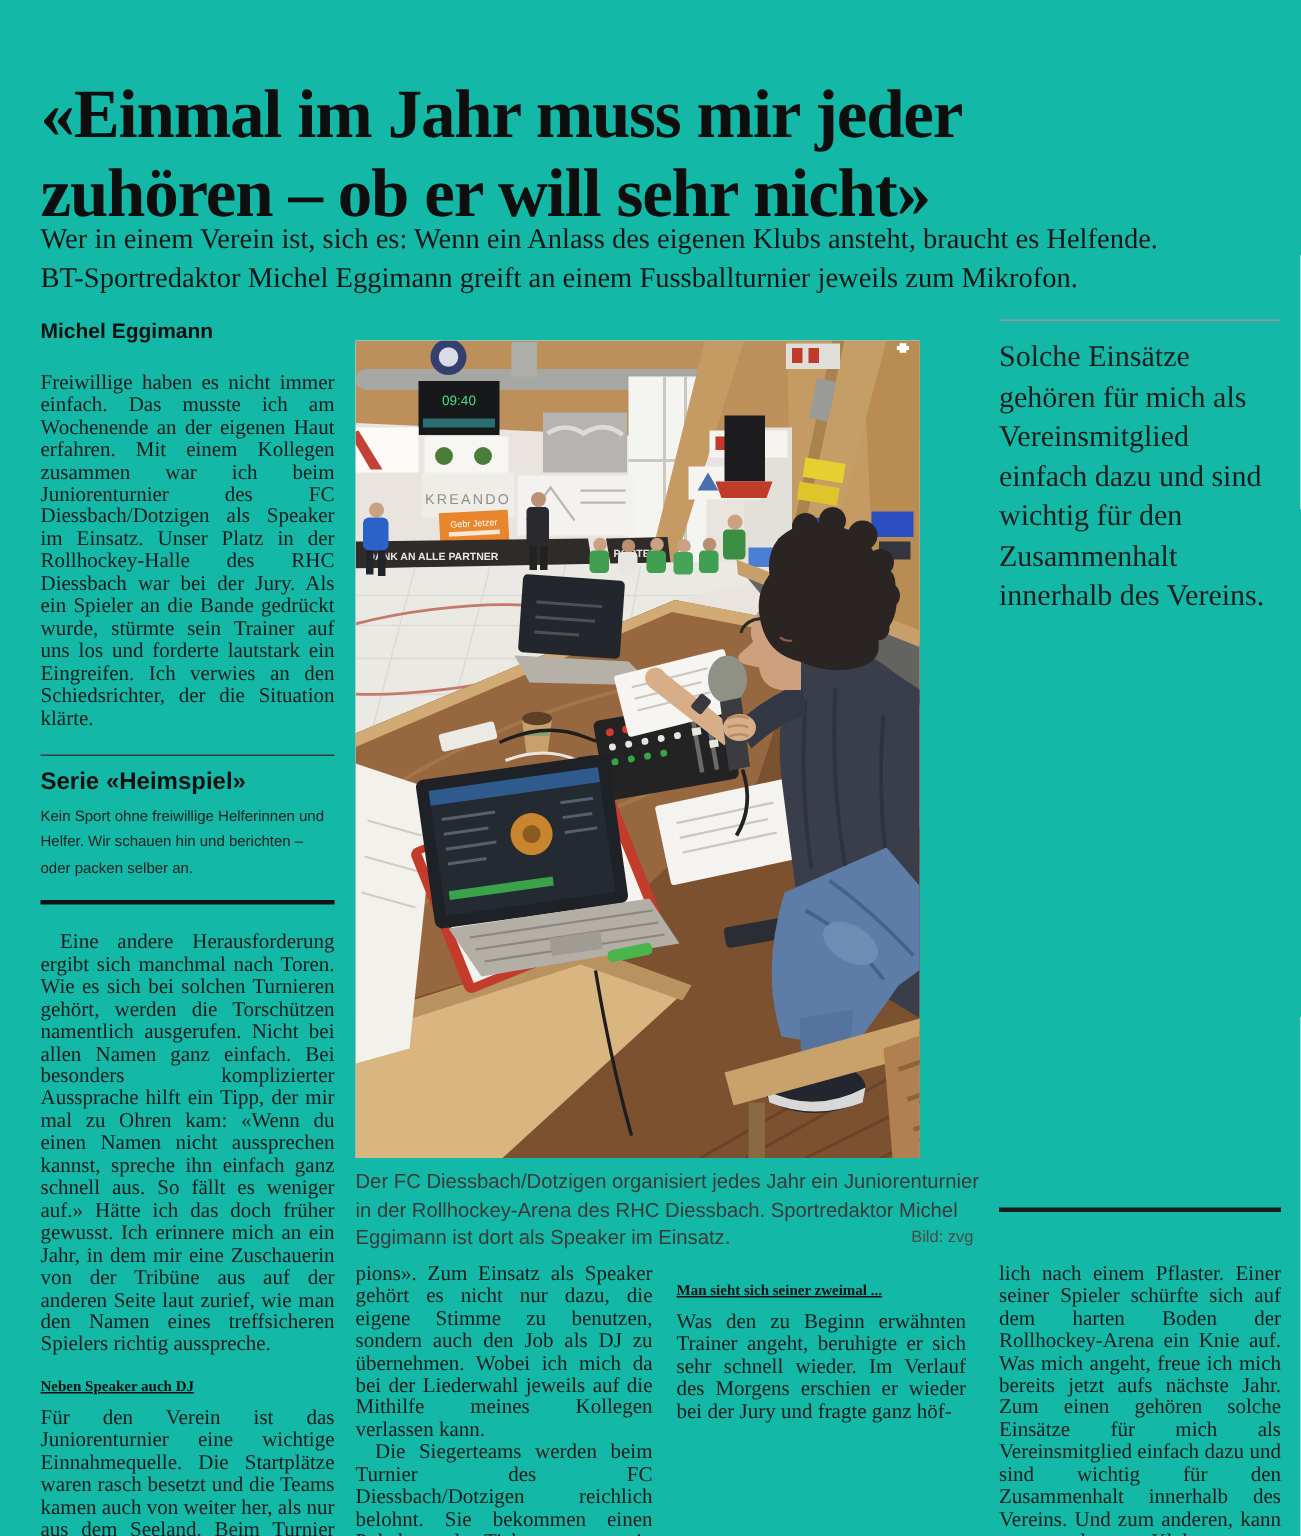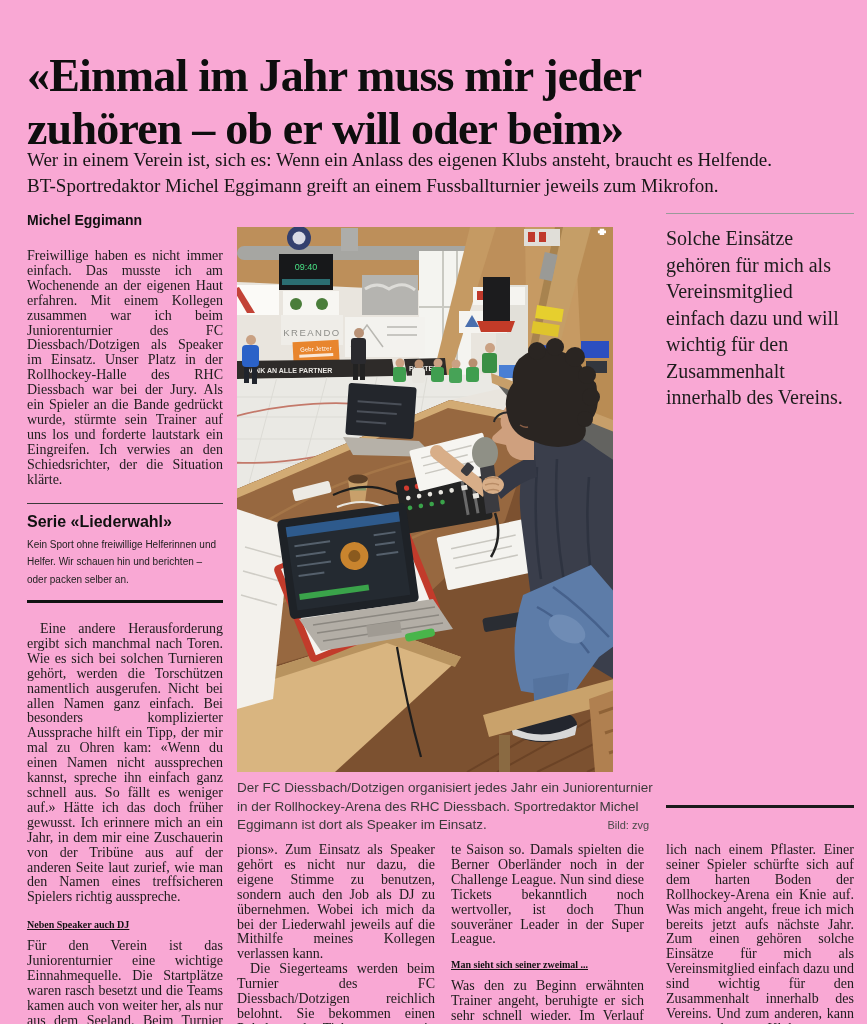--- a/index.html
+++ b/index.html
@@ -1,17 +1,17 @@
 <!DOCTYPE html>
 <html lang="de"><head>
 <meta charset="utf-8">
 <style>
   html,body { margin:0; padding:0; background:#ffffff; }
   .page {
-    position:relative; width:867px; height:1024px; background:#f9a8d4;
+    position:relative; width:867px; height:1024px; background:#14b8a6;
     overflow:hidden; color:#1c1c1c;
     font-family:"Liberation Serif","DejaVu Serif",serif;
   }
   .headline {
     position:absolute; left:27px; top:18px; width:830px;
     font-family:"Liberation Serif","DejaVu Serif",serif;
     font-weight:700; font-size:46px; line-height:53px; letter-spacing:-0.8px;
     color:#0e0e0e;
   }
   .lead {
@@ -66,34 +66,34 @@
   .col3 { left:451px; width:193px; }
   .col4 { left:666px; width:188px; }
   .colb .subhead { margin-top:9px; }
 </style>
 </head>
 <body>
 
 <div class="page">
 
   <h1 class="headline"><span>«Einmal im Jahr muss mir jeder</span><br>
-    <span>zuhören – ob er will oder beim»</span>
+    <span>zuhören – ob er will sehr nicht»</span>
   </h1>
 
   <div class="lead">
     <div>Wer in einem Verein ist, sich es: Wenn ein Anlass des eigenen Klubs ansteht, braucht es Helfende.</div>
     <div>BT-Sportredaktor Michel Eggimann greift an einem Fussballturnier jeweils zum Mikrofon.</div>
   </div>
 
   <div class="col1">
     <p class="byline">Michel Eggimann</p>
     <p class="body-p">Freiwillige haben es nicht immer einfach. Das musste ich am Wochenende an der eigenen Haut erfahren. Mit einem Kollegen zusammen war ich beim Juniorenturnier des FC Diessbach/Dotzigen als Speaker im Einsatz. Unser Platz in der Rollhockey-Halle des RHC Diessbach war bei der Jury. Als ein Spieler an die Bande gedrückt wurde, stürmte sein Trainer auf uns los und forderte lautstark ein Eingreifen. Ich verwies an den Schiedsrichter, der die Situation klärte.</p>
 
     <div class="seriebox">
-      <h3>Serie «Liederwahl»</h3>
+      <h3>Serie «Heimspiel»</h3>
       <p>Kein Sport ohne freiwillige Helferinnen und Helfer. Wir schauen hin und berichten – oder packen selber an.</p>
     </div>
 
     <p class="body-p ind mt">Eine andere Herausforderung ergibt sich manchmal nach Toren. Wie es sich bei solchen Turnieren gehört, werden die Torschützen namentlich ausgerufen. Nicht bei allen Namen ganz einfach. Bei besonders komplizierter Aussprache hilft ein Tipp, der mir mal zu Ohren kam: «Wenn du einen Namen nicht aussprechen kannst, spreche ihn einfach ganz schnell aus. So fällt es weniger auf.» Hätte ich das doch früher gewusst. Ich erinnere mich an ein Jahr, in dem mir eine Zuschauerin von der Tribüne aus auf der anderen Seite laut zurief, wie man den Namen eines treffsicheren Spielers richtig ausspreche.</p>
     <h2 class="subhead">Neben Speaker auch DJ</h2>
     <p class="body-p">Für den Verein ist das Juniorenturnier eine wichtige Einnahmequelle. Die Startplätze waren rasch besetzt und die Teams kamen auch von weiter her, als nur aus dem Seeland. Beim Turnier am Samstagmorgen bestritten zum Beispiel der SC Grafenried und der FC Blau-Weiss Oberburg das Finale. Grafenried kassierte auf dem Weg ins Endspiel kein einziges Gegentor. Doch am Ende jubelten die Oberburger D-Junioren. Aus den Boxen ertönte «We are the Cham-</p>
   </div>
 
   <figure class="photo-block" style="margin:0">
     <div class="photo-frame">
@@ -374,30 +374,29 @@
           <path d="M362,486 L420,466 M368,506 L420,488 M372,526 L420,510" stroke="#8f6237" stroke-width="3" fill="none"></path>
         </g>
       </svg>
     </div>
     <figcaption class="caption">
       <span>Der FC Diessbach/Dotzigen organisiert jedes Jahr ein Juniorenturnier in der Rollhockey-Arena des RHC Diessbach. Sportredaktor Michel Eggimann ist dort als Speaker im Einsatz.</span>
       <span class="credit">Bild: zvg</span>
     </figcaption>
   </figure>
 
-  <div class="pullquote">Solche Einsätze gehören für mich als Vereinsmitglied einfach dazu und will wichtig für den Zusammenhalt innerhalb des Vereins.</div>
+  <div class="pullquote">Solche Einsätze gehören für mich als Vereinsmitglied einfach dazu und sind wichtig für den Zusammenhalt innerhalb des Vereins.</div>
   <div class="quote-bottom-rule"></div>
 
   <div class="colb col2">
     <p class="body-p">pions». Zum Einsatz als Speaker gehört es nicht nur dazu, die eigene Stimme zu benutzen, sondern auch den Job als DJ zu übernehmen. Wobei ich mich da bei der Liederwahl jeweils auf die Mithilfe meines Kollegen verlassen kann.</p>
     <p class="body-p ind">Die Siegerteams werden beim Turnier des FC Diessbach/Dotzigen reichlich belohnt. Sie bekommen einen Pokal und Tickets, um ein Heimspiel des FC Thun zu besuchen. Das war schon letz-</p>
   </div>
 
   <div class="colb col3">
-    <p class="body-p">te Saison so. Damals spielten die Berner Oberländer noch in der Challenge League. Nun sind diese Tickets bekanntlich noch wertvoller, ist doch Thun souveräner Leader in der Super League.</p>
     <h2 class="subhead">Man sieht sich seiner zweimal ...</h2>
     <p class="body-p">Was den zu Beginn erwähnten Trainer angeht, beruhigte er sich sehr schnell wieder. Im Verlauf des Morgens erschien er wieder bei der Jury und fragte ganz höf-</p>
   </div>
 
   <div class="colb col4">
     <p class="body-p">lich nach einem Pflaster. Einer seiner Spieler schürfte sich auf dem harten Boden der Rollhockey-Arena ein Knie auf. Was mich angeht, freue ich mich bereits jetzt aufs nächste Jahr. Zum einen gehören solche Einsätze für mich als Vereinsmitglied einfach dazu und sind wichtig für den Zusammenhalt innerhalb des Vereins. Und zum anderen, kann man dem Klub etwas zurückgeben, für das, wovon man das ganze Jahr über profitieren kann.</p>
   </div>
 
 </div>
 

